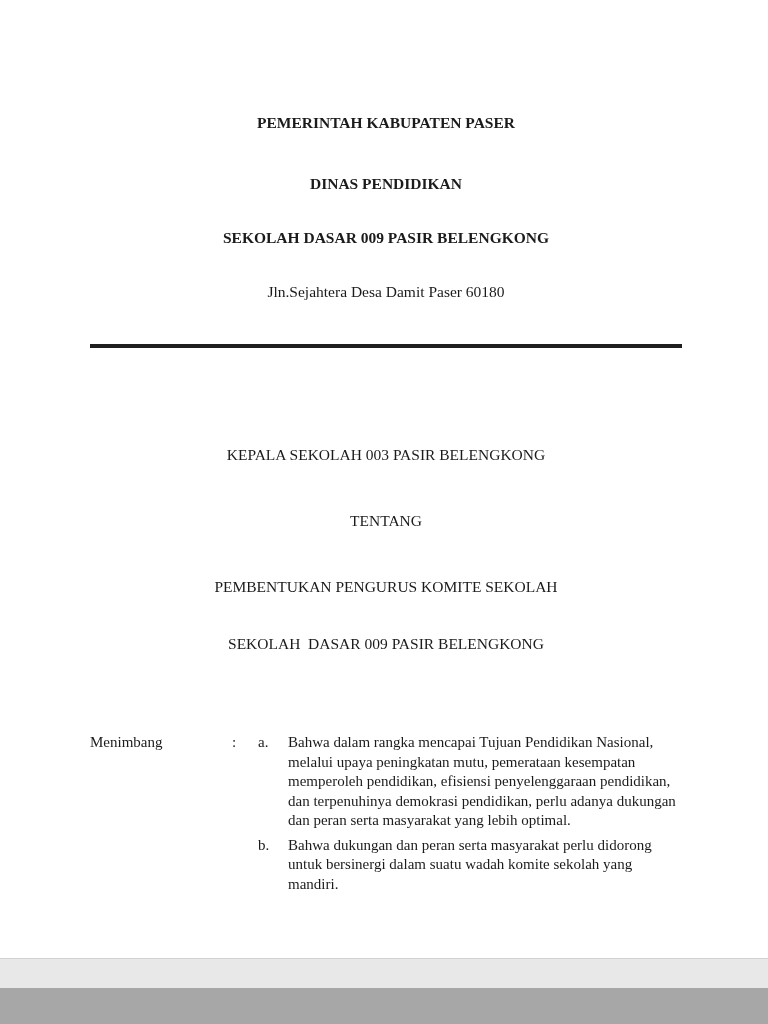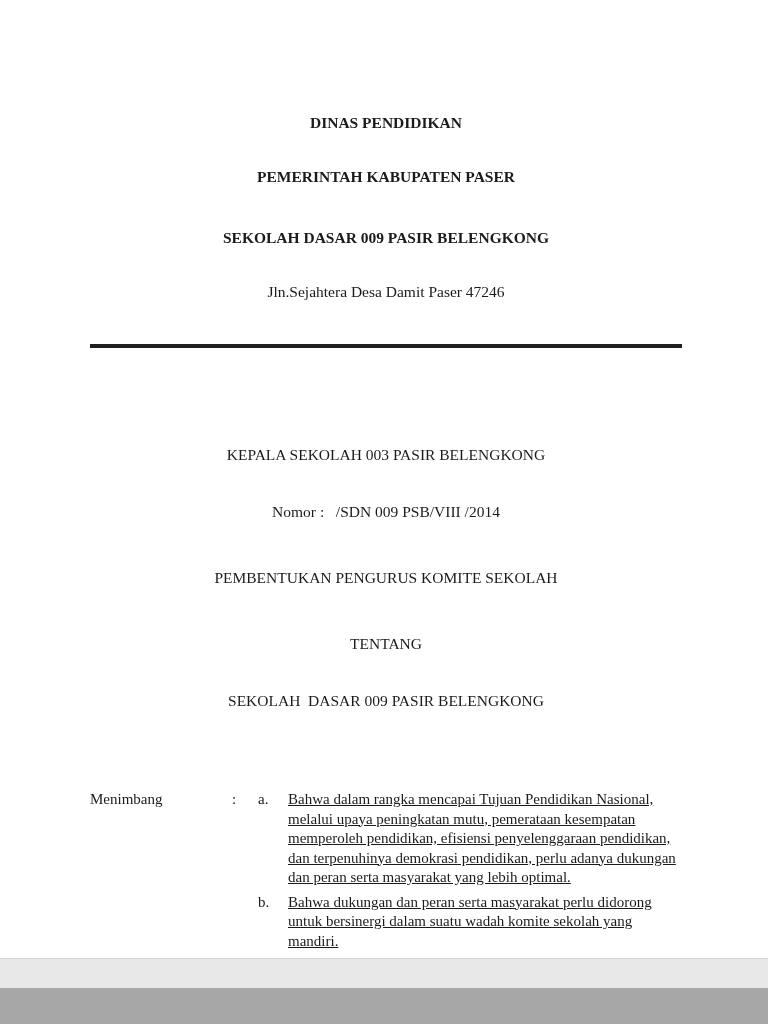--- a/index.html
+++ b/index.html
@@ -28,44 +28,43 @@
   .rule { height: 4px; background: #1f1f1f; margin-top: 7px; }
 
   .title-block { text-align: center; font-size: 15.5px; line-height: 19px; margin-top: 23px; white-space: pre-wrap; }
   .tb-gap { margin-top: 9px; }
 
   .doc-body { margin-top: 42px; font-size: 15px; line-height: 19.5px; }
   .row { display: flex; align-items: flex-start; }
   .col-label { width: 142px; flex: none; }
   .col-colon { width: 26px; flex: none; }
   .col-marker { width: 30px; flex: none; }
-  .col-text { flex: 1; text-decoration: underline; }
+  .col-text { flex: 1; }
   .sec-items { flex: 1; }
   .sec-item { display: flex; margin-bottom: 5px; }
   .section { margin-bottom: 2px; margin-top: 16px; }
 </style>
 </head>
 <body>
 
 <div class="viewer">
   <div class="page">
 
     <div class="letterhead">
+      <div class="lh-bold lh-gap">PEMERINTAH KABUPATEN PASER</div>
       <div class="lh-bold">DINAS PENDIDIKAN</div>
-      <div class="lh-bold lh-gap">PEMERINTAH KABUPATEN PASER</div>
       <div class="lh-bold">SEKOLAH DASAR 009 PASIR BELENGKONG</div>
-      <div>Jln.Sejahtera Desa Damit Paser 47246</div>
+      <div>Jln.Sejahtera Desa Damit Paser 60180</div>
       <div class="rule"></div>
     </div>
 
     <div class="title-block">
       <div>KEPALA SEKOLAH 003 PASIR BELENGKONG</div>
-      <div>Nomor :   /SDN 009 PSB/VIII /2014</div>
+      <div class="tb-gap">TENTANG</div>
       <div class="tb-gap">PEMBENTUKAN PENGURUS KOMITE SEKOLAH</div>
-      <div class="tb-gap">TENTANG</div>
       <div>SEKOLAH  DASAR 009 PASIR BELENGKONG</div>
     </div>
 
     <div class="doc-body">
 
       <div class="row section">
         <div class="col-label">Menimbang</div>
         <div class="col-colon">:</div>
         <div class="sec-items">
           <div class="sec-item">

